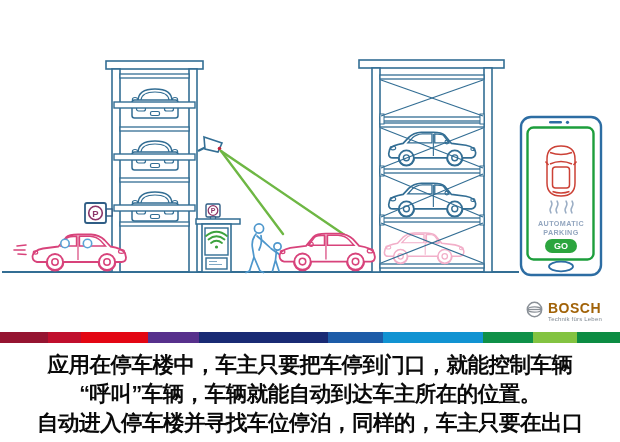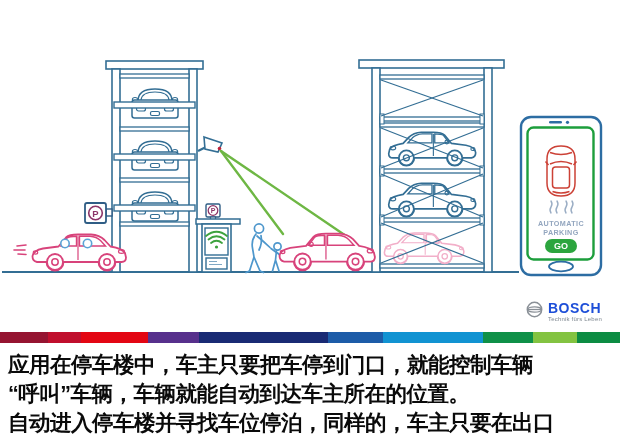--- a/index.html
+++ b/index.html
@@ -3,23 +3,23 @@
 <meta charset="utf-8">
 <style>
   html,body{margin:0;padding:0;background:#fff;}
   .canvas{position:relative;width:620px;height:442px;background:#fff;overflow:hidden;
           font-family:"Liberation Sans",sans-serif;}
   .scene{position:absolute;left:0;top:0;width:620px;height:332px;}
   .stripe{position:absolute;left:0;top:332px;width:620px;height:11px;display:flex;}
   .stripe-seg{height:100%;flex:none;}
   .caption{position:absolute;left:0;top:343px;width:604px;padding:8px 8px 0 8px;
            font-weight:bold;font-size:21.5px;line-height:29px;color:#0a0a0a;
-           letter-spacing:-0.5px;white-space:nowrap;}
+           letter-spacing:-0.5px;white-space:nowrap;text-align:center;}
   .logo{position:absolute;left:526px;top:301px;display:flex;align-items:flex-start;gap:5px;}
-  .logo .word{color:#1d4ed8;font-weight:bold;font-size:14px;letter-spacing:0.5px;line-height:15px;}
+  .logo .word{color:#a16207;font-weight:bold;font-size:14px;letter-spacing:0.5px;line-height:15px;}
   .logo .tagline{color:#7E8790;font-size:6px;line-height:7px;letter-spacing:0.2px;}
   svg text{font-family:"Liberation Sans",sans-serif;}
 </style>
 </head>
 <body>
 
 <div class="canvas">
 
   <svg class="scene" viewBox="0 0 620 332">
     <defs>

